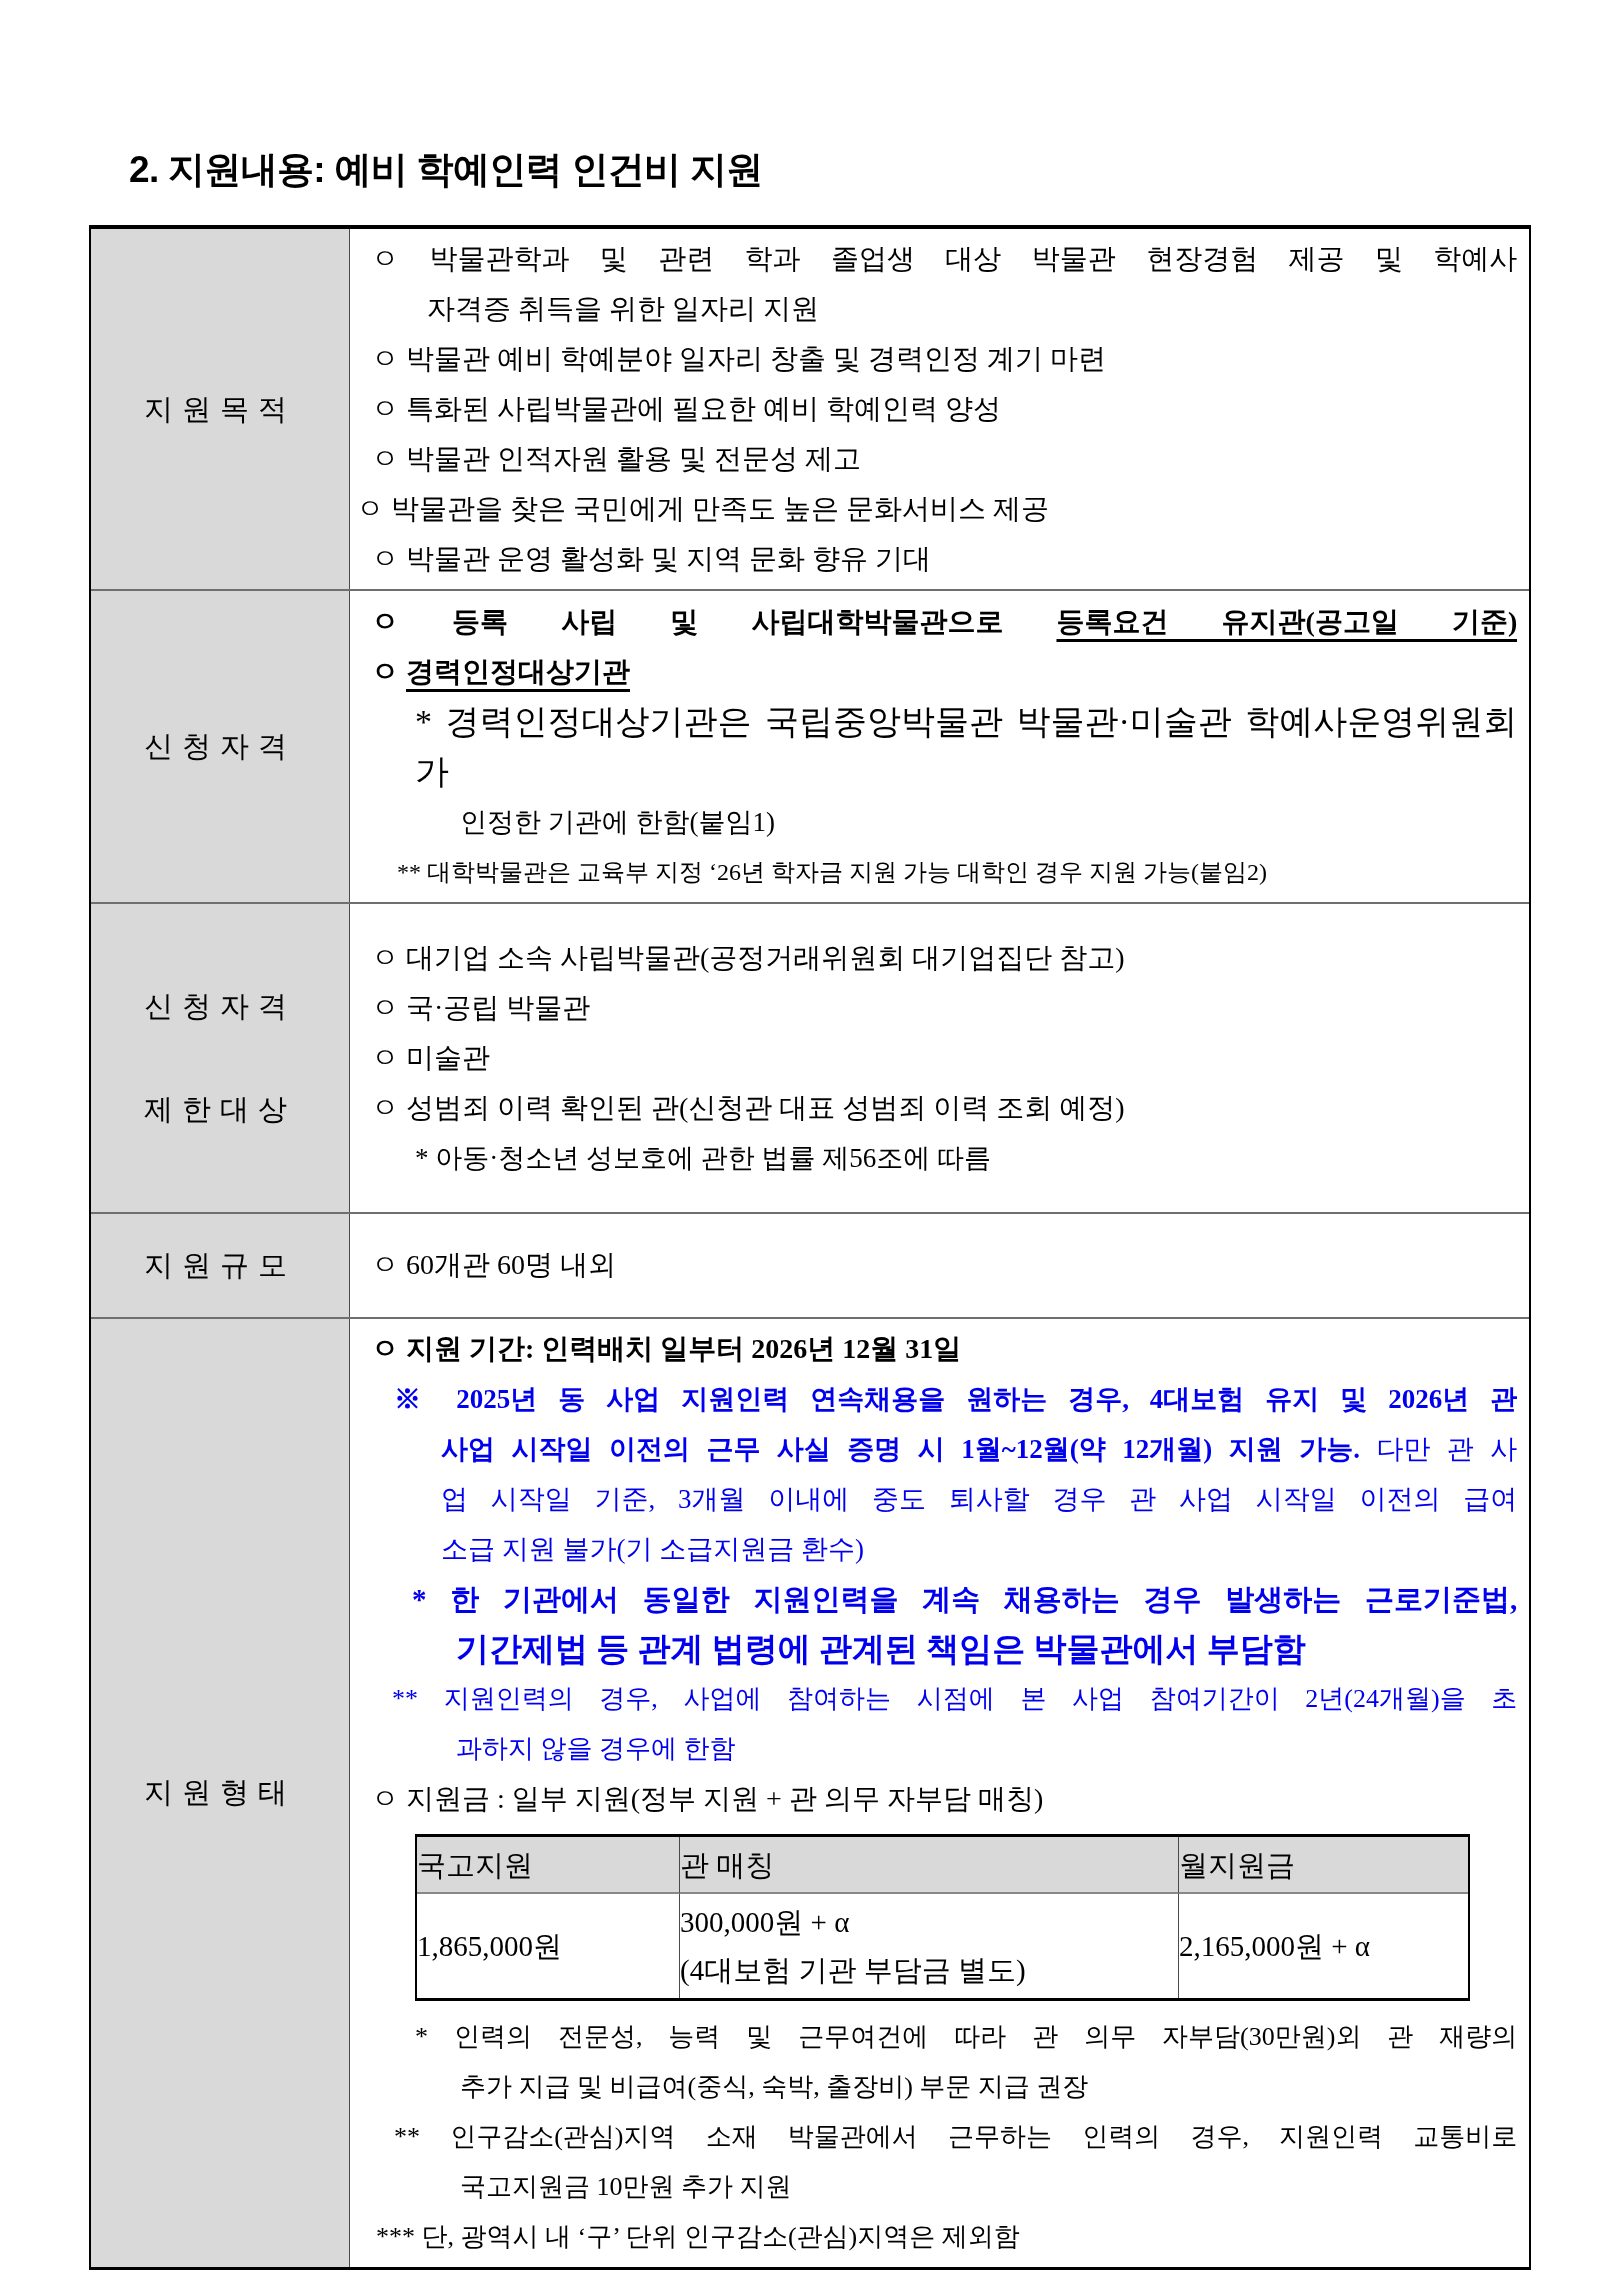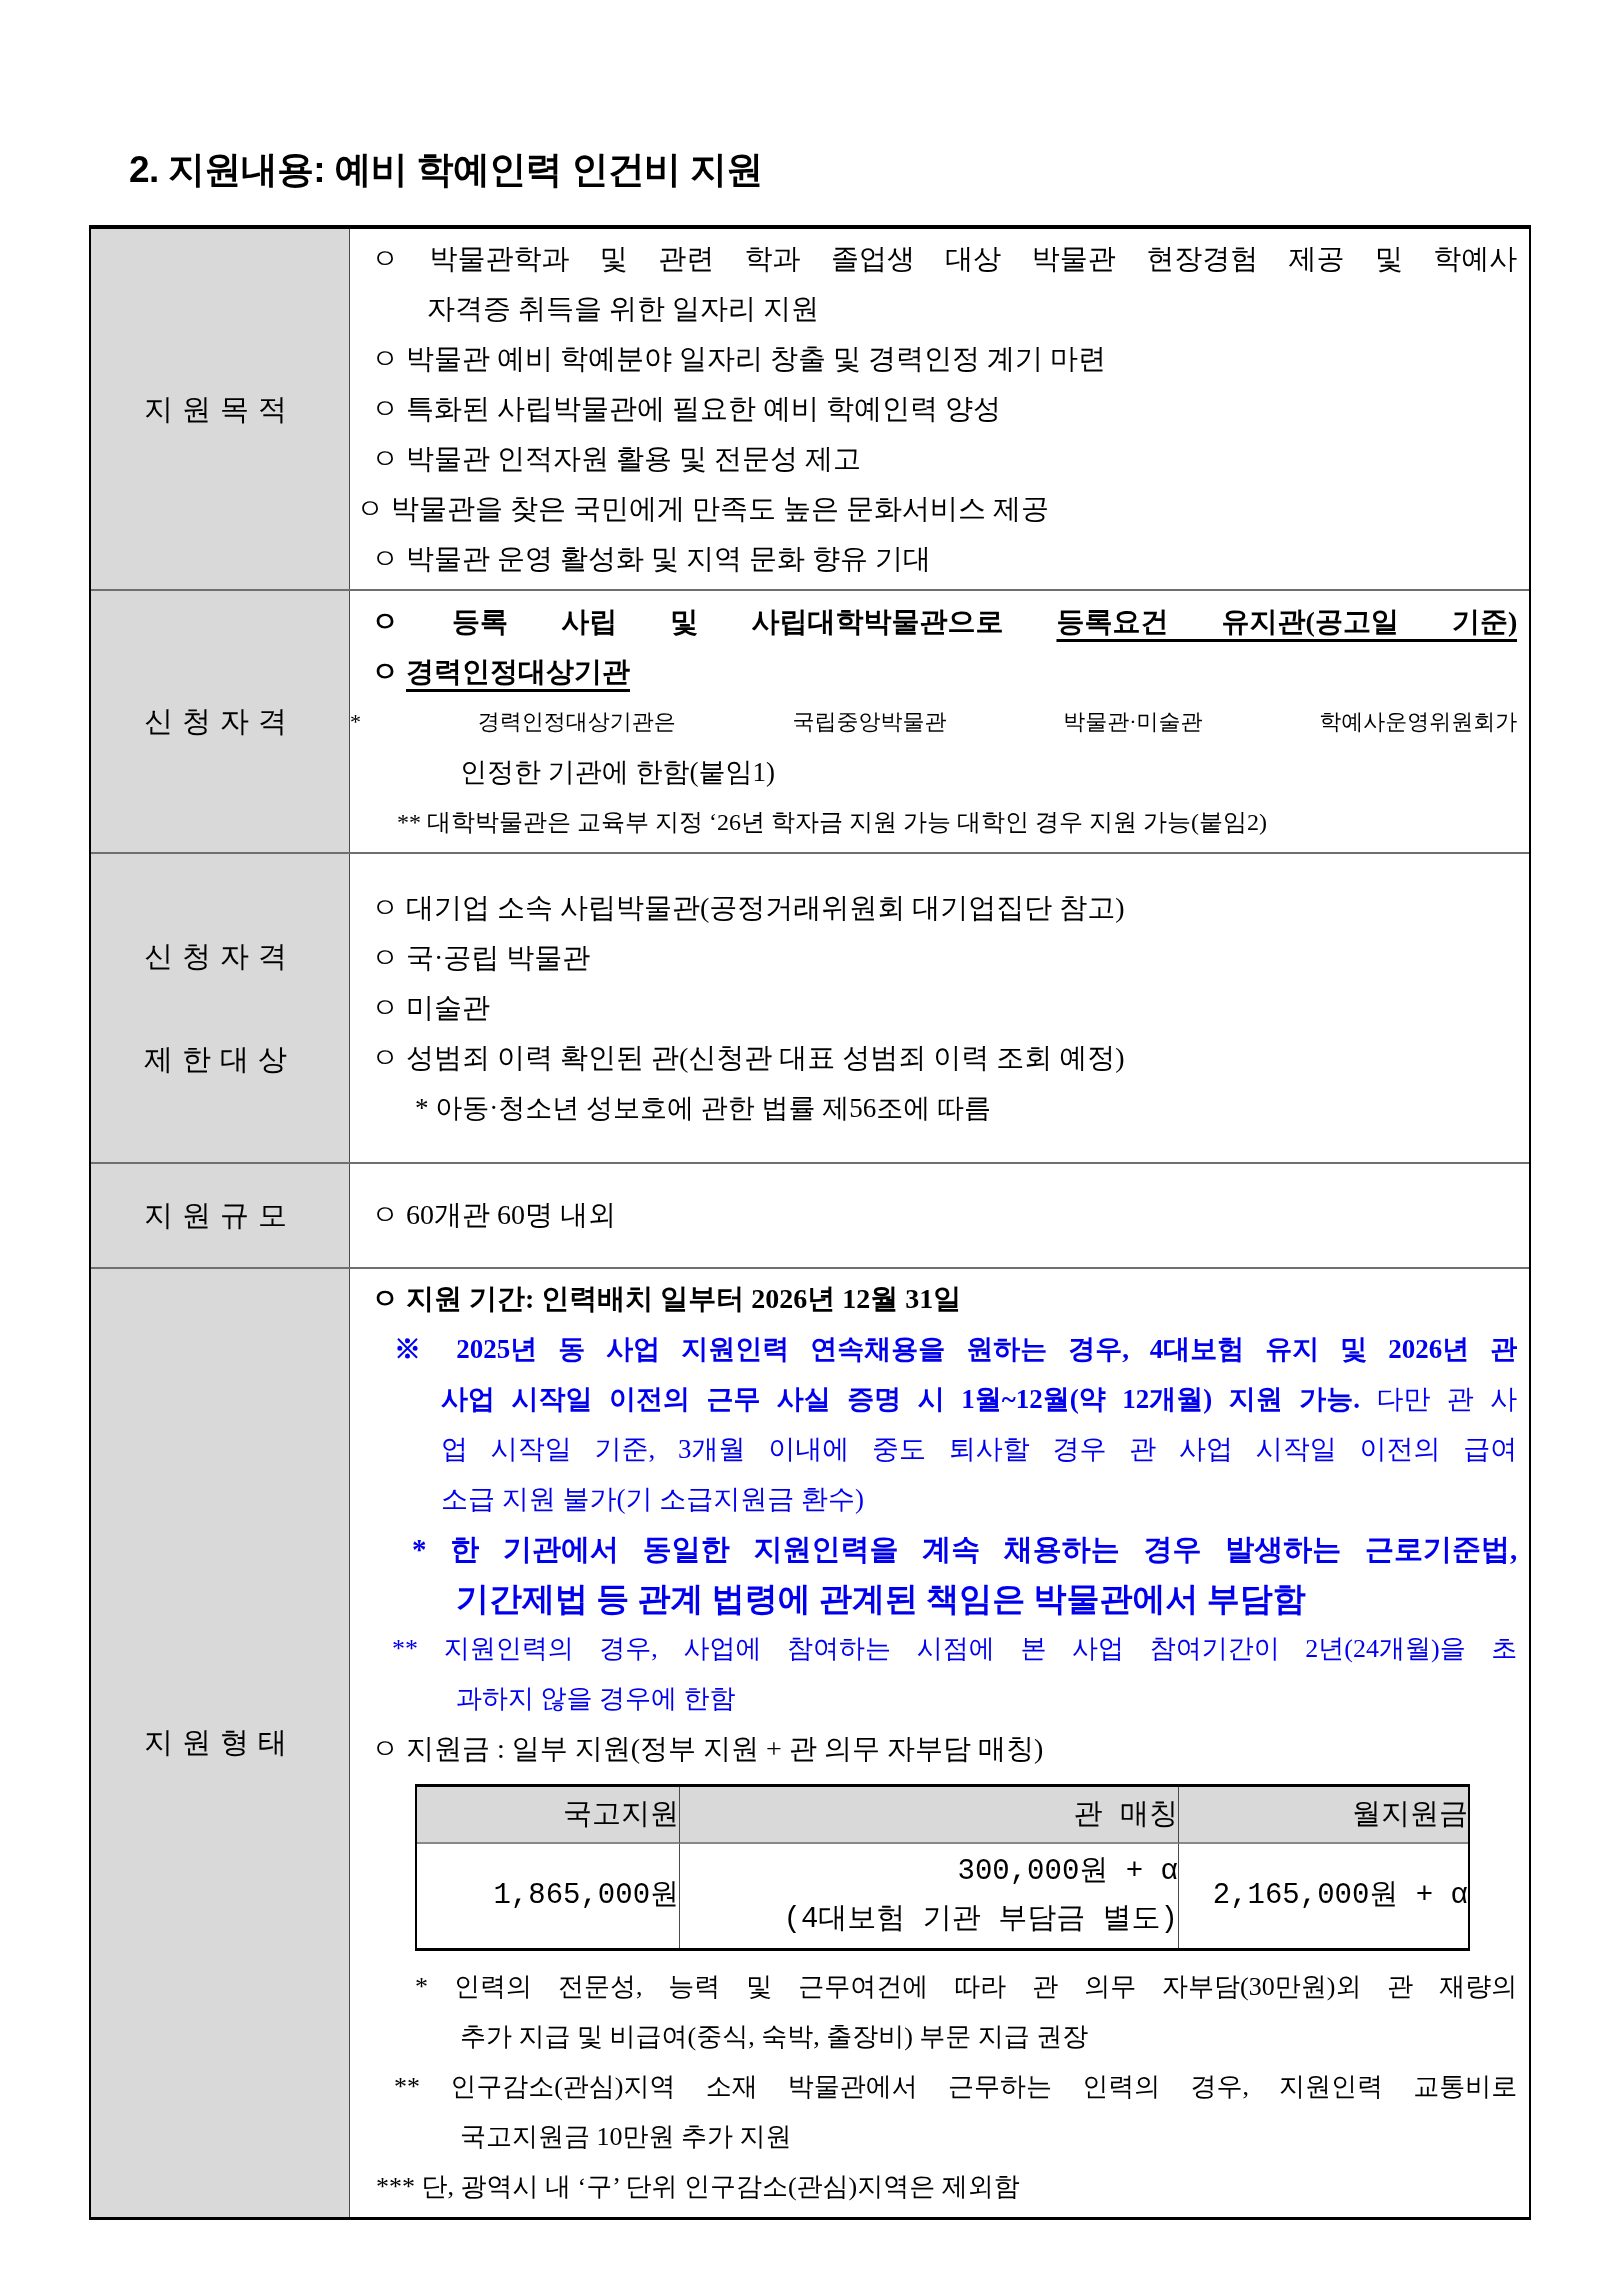--- a/index.html
+++ b/index.html
@@ -44,21 +44,21 @@
   .seg.b{font-weight:bold;}
   .seg.u{text-decoration:underline;text-decoration-thickness:2.6px;text-underline-offset:7.8px;}
   .seg.blue{color:var(--blue);}
   
   .itable{
     width:1055px;margin:10.4px 0 10.4px 65px;
     border:2px solid #000;border-top-width:3.3px;border-bottom-width:3.3px;
     box-sizing:border-box;
   }
   .itr{display:grid;grid-template-columns:405fr 768fr 445fr;}
-  .itr .cell{border-right:1.3px solid #4a4a4a;text-align:right;box-sizing:border-box;min-width:0;font-family:Liberation Mono, monospace;}
+  .itr .cell{border-right:1.3px solid #4a4a4a;text-align:left;box-sizing:border-box;min-width:0;}
   .itr .cell:last-child{border-right:none;}
   .itr.head .cell{
     background:var(--gray);height:57px;line-height:57px;
     font-size:29px;border-bottom:2px solid #888;
   }
   .itr.body .cell{
     min-height:104px;display:flex;flex-direction:column;justify-content:center;
     font-size:29px;line-height:48px;padding:3.9px 0;
   }
 </style>
@@ -78,21 +78,21 @@
         <div class="line" style="margin-left: 21px;"><span class="seg">ㅇ 박물관 인적자원 활용 및 전문성 제고</span></div>
         <div class="line" style="margin-left: 6px;"><span class="seg">ㅇ 박물관을 찾은 국민에게 만족도 높은 문화서비스 제공</span></div>
         <div class="line" style="margin-left: 21px;"><span class="seg">ㅇ 박물관 운영 활성화 및 지역 문화 향유 기대</span></div>
       </div>
     </div>
     <div class="trow" style="min-height: 246px;">
       <div class="label">신청자격</div>
       <div class="content">
         <div class="line just" style="margin-left: 21px;"><span class="seg b">ㅇ 등록 사립 및 사립대학박물관으로 </span><span class="seg b u">등록요건 유지관(공고일 기준)</span></div>
         <div class="line" style="margin-left: 21px;"><span class="seg b">ㅇ </span><span class="seg b u">경력인정대상기관</span></div>
-        <div class="line just" style="font-size: 22px;"><span class="seg">* 경력인정대상기관은 국립중앙박물관 박물관·미술관 학예사운영위원회가</span></div>
+        <div class="line just" style="margin-left: 65px; font-size: 34px;"><span class="seg">* 경력인정대상기관은 국립중앙박물관 박물관·미술관 학예사운영위원회가</span></div>
         <div class="line" style="margin-left: 110px; font-size: 27px;"><span class="seg">인정한 기관에 한함(붙임1)</span></div>
         <div class="line" style="margin-left: 47px; font-size: 24px;"><span class="seg">** 대학박물관은 교육부 지정 ‘26년 학자금 지원 가능 대학인 경우 지원 가능(붙임2)</span></div>
       </div>
     </div>
     <div class="trow" style="min-height: 308px;">
       <div class="label">신청자격
 제한대상</div>
       <div class="content">
         <div class="line" style="margin-left: 21px;"><span class="seg">ㅇ 대기업 소속 사립박물관(공정거래위원회 대기업집단 참고)</span></div>
         <div class="line" style="margin-left: 21px;"><span class="seg">ㅇ 국·공립 박물관</span></div>

